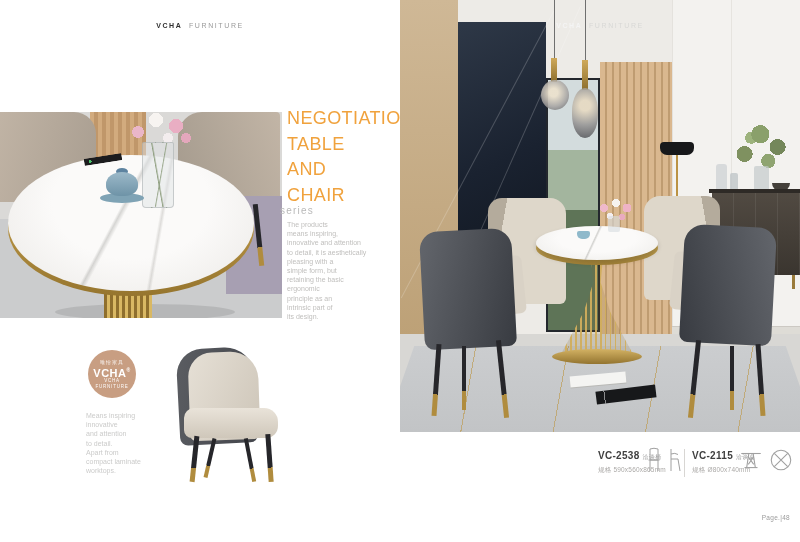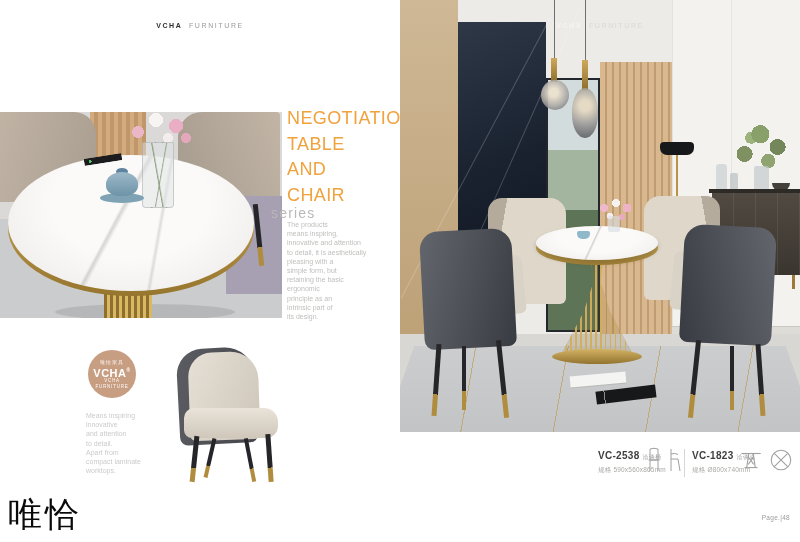--- a/index.html
+++ b/index.html
@@ -12,21 +12,21 @@
   .hdr-brand{font-weight:bold;color:#2e2e2e;}
   .hdr-suffix{color:#9a9a9a;margin-left:3px;}
   .page-header.right{left:400px;}
   .page-header.right .hdr-brand{color:#f4f4f4;}
   .page-header.right .hdr-suffix{color:#d8d8d6;}
 
   
   .prewrap{white-space:pre-line;}
   .heading{left:287px;top:106px;width:105px;color:#F0A23D;font-size:18px;line-height:25.5px;
            font-weight:400;letter-spacing:.4px;}
-  .heading-sub{left:271px;top:205px;color:#b9b9b9;font-size:14px;letter-spacing:1.2px;text-align:center;}
+  .heading-sub{left:280px;top:205px;color:#b9b9b9;font-size:10px;letter-spacing:1.2px;text-align:center;}
   .descr{left:287px;top:220px;width:92px;color:#c0bfbd;font-size:7px;line-height:9.2px;}
   .badge{left:88px;top:350px;width:48px;height:48px;border-radius:50%;background:#C89E82;
          color:#fff;display:flex;flex-direction:column;align-items:center;justify-content:center;text-align:center;}
   .badge-cn{font-size:5px;letter-spacing:1px;opacity:.9;}
   .badge-name{font-size:11px;font-weight:bold;letter-spacing:.5px;line-height:11px;}
   .badge-reg{font-size:5px;vertical-align:super;}
   .badge-sub{font-size:4.5px;letter-spacing:.8px;line-height:5.5px;opacity:.95;}
   .badge-caption{left:86px;top:411px;width:76px;color:#cbcbca;font-size:7px;line-height:9.2px;}
   .footer-cn{left:8px;top:492px;font-size:34px;letter-spacing:3px;color:#0a0a0a;font-weight:500;}
 
@@ -232,21 +232,20 @@
   <div class="abs chairfig">
     <div class="abs cf-shell"></div>
     <div class="abs cf-inner"></div>
     <div class="abs cf-seat"></div>
     <div class="abs leg" style="left:20px;top:90px;height:46px;transform:rotate(6deg);"></div>
     <div class="abs leg" style="left:36px;top:92px;height:40px;width:4px;transform:rotate(13deg);"></div>
     <div class="abs leg" style="left:76px;top:92px;height:44px;width:4px;transform:rotate(-11deg);"></div>
     <div class="abs leg" style="left:95px;top:88px;height:48px;transform:rotate(-4deg);"></div>
   </div>
 
-  <div class="abs footer-cn">唯恰</div>
 
   <div class="abs rphoto">
     <div class="abs rp-beige"></div>
     <div class="abs rp-dark"></div>
     <div class="abs rp-window"></div>
     <div class="abs rp-slats"></div>
     <div class="abs rp-rwall"></div>
     <div class="abs rp-baseboard"></div>
     <div class="abs rp-floor"></div>
     <div class="abs rp-rug"></div>
@@ -319,21 +318,21 @@
       <g fill="none" stroke="#a0a0a0" stroke-width="1">
         <path d="M5 2 L5 24"></path>
         <path d="M5 12 H12"></path>
         <path d="M12 12 L14 24"></path>
         <path d="M5 7 Q9 5.5 12 7.5"></path>
       </g>
     </svg>
   </div>
   <div class="abs prod-divider"></div>
   <div class="abs prod" style="left:692px;">
-    <div class="prod-code"><span>VC-1823</span><span class="prod-cn">洽谈桌</span></div>
+    <div class="prod-code"><span>VC-2115</span><span class="prod-cn">洽谈桌</span></div>
     <div class="prod-spec"><span>规格</span> <span>Ø800x740mm</span></div>
   </div>
   <div class="abs prod-icons" style="left:738px;">
     <svg width="26" height="26" viewBox="0 0 24 24">
       <g fill="none" stroke="#a0a0a0" stroke-width="1">
         <path d="M3 6 H21"></path>
         <path d="M10 6 L8 19 M14 6 L16 19"></path>
         <path d="M6 19 H18"></path>
         <path d="M9.5 9 L14.5 16 M14.5 9 L9.5 16"></path>
       </g>

